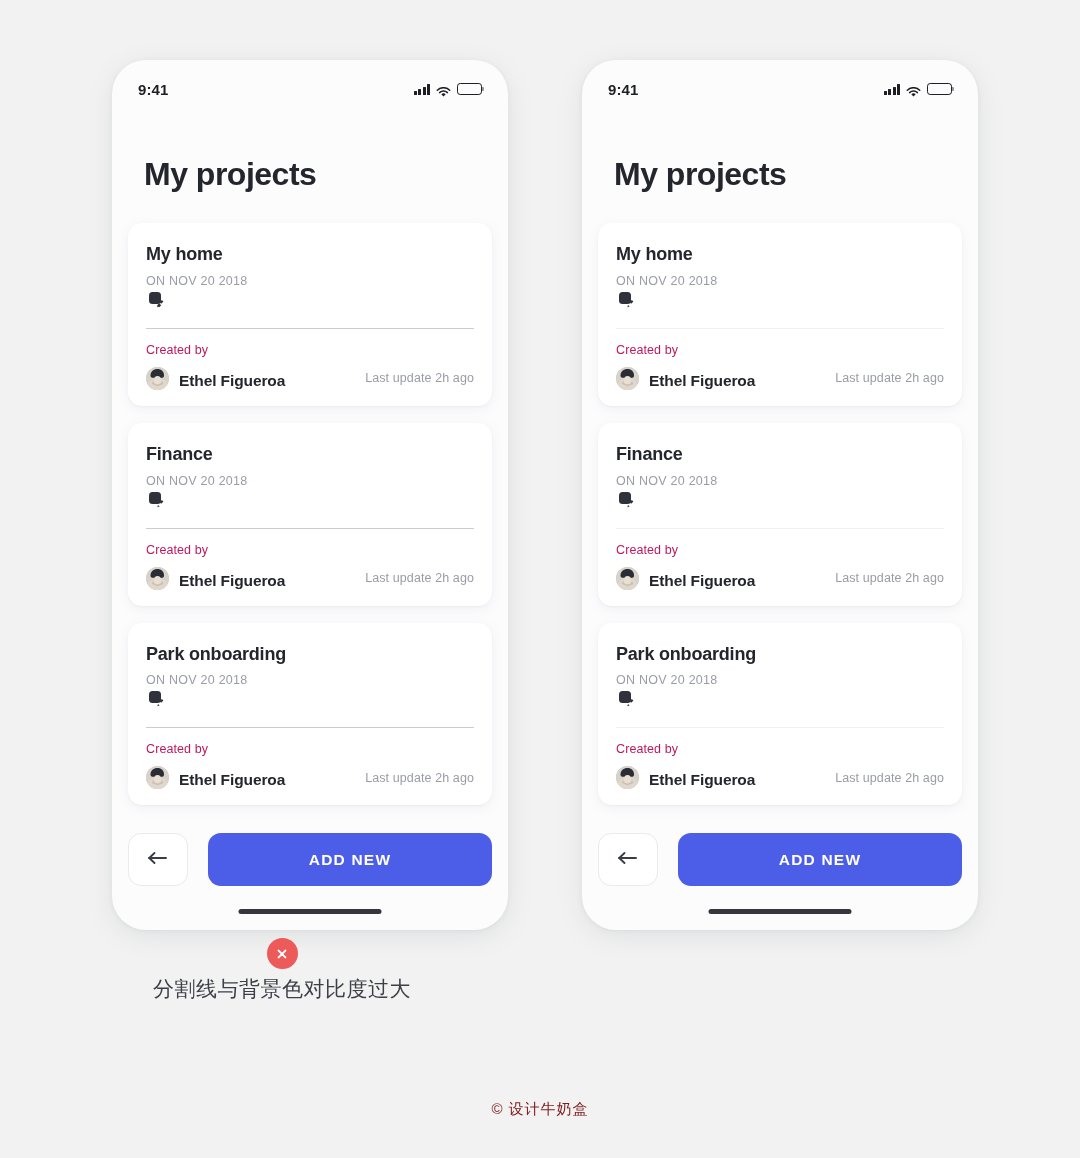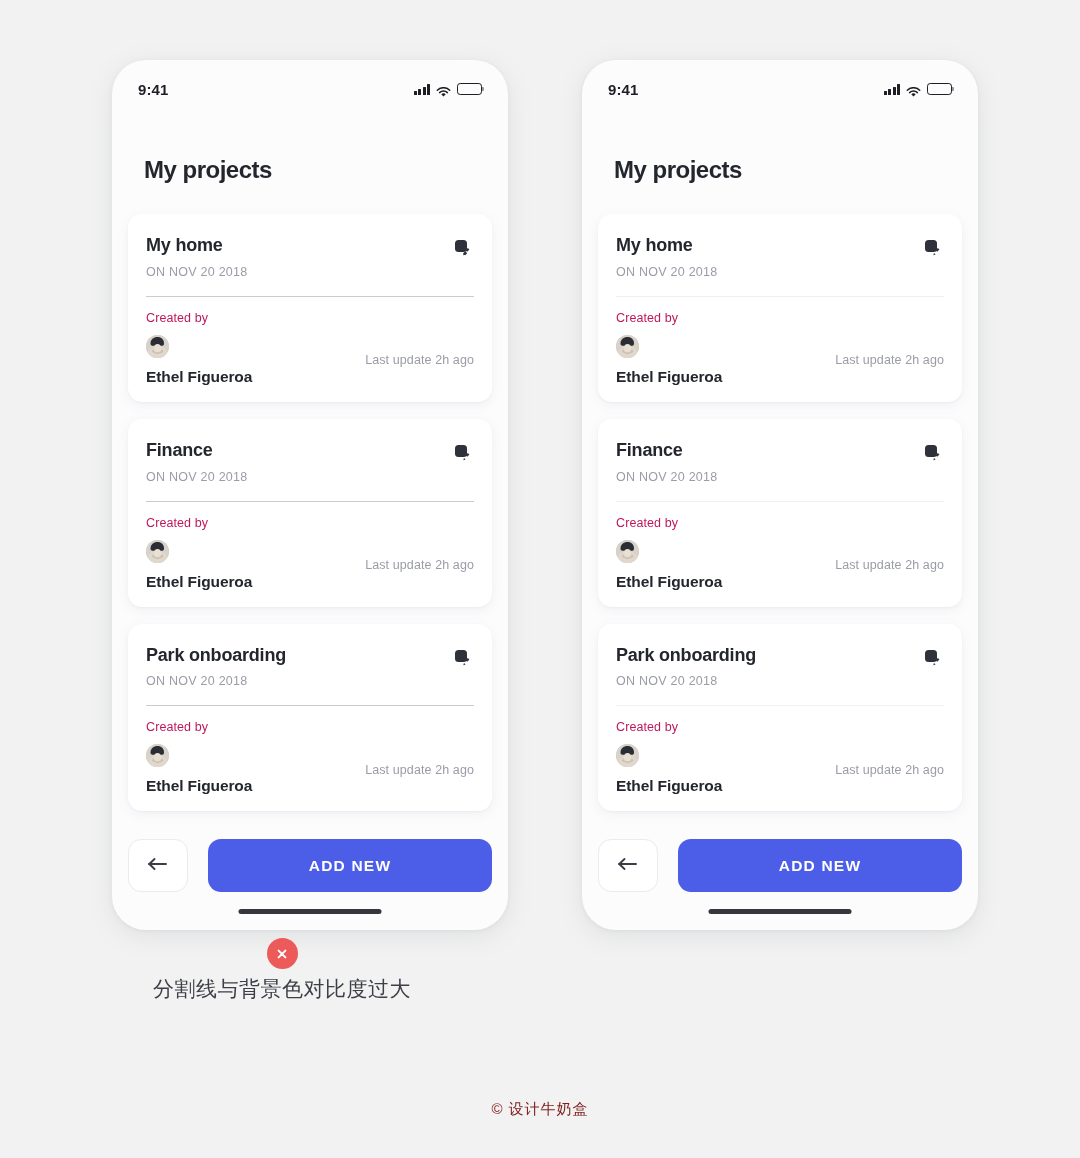--- a/index.html
+++ b/index.html
@@ -88,21 +88,21 @@
   }
 
   
   .screen {
     padding: 0 16px;
     height: calc(100% - 46px);
     position: relative;
   }
 
   .page-title {
-    font-size: 24px;
+    font-size: 32px;
     font-weight: bold;
     color: #24262e;
     letter-spacing: -0.5px;
     padding: 50px 0 0 16px;
   }
 
   .card-list {
     margin-top: 30px;
     display: flex;
     flex-direction: column;
@@ -114,20 +114,21 @@
     border-radius: 14px;
     padding: 22px 18px 16px 18px;
     box-shadow: 0 3px 12px rgba(122,126,140,0.09),
                 0 1px 2px rgba(122,126,140,0.06);
   }
 
   .card-head {
     display: flex;
     align-items: flex-start;
     justify-content: space-between;
+    flex-direction: column;
   }
   .card-title {
     font-size: 18px;
     font-weight: bold;
     color: #24262e;
     letter-spacing: -0.2px;
     line-height: 1.1;
   }
   .card-date {
     font-size: 12.5px;
@@ -152,23 +153,22 @@
     letter-spacing: 0.1px;
   }
   .author-row {
     display: flex;
     align-items: center;
     justify-content: space-between;
     margin-top: 10px;
   }
   .author {
     display: flex;
-    align-items: flex-start;
+    align-items: flex-end;
     gap: 10px;
-    flex-direction: column;
   }
   .avatar {
     width: 23px; height: 23px;
     border-radius: 50%;
     overflow: hidden;
     flex: none;
     position: relative;
     background: #cfc7bd;
   }
   .author-name {

